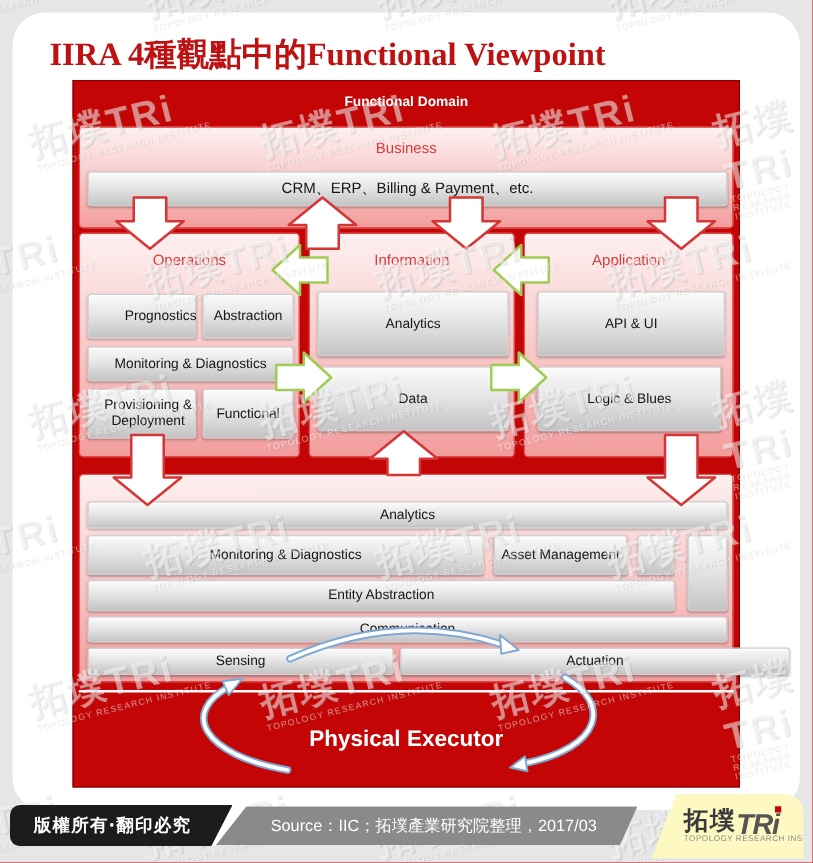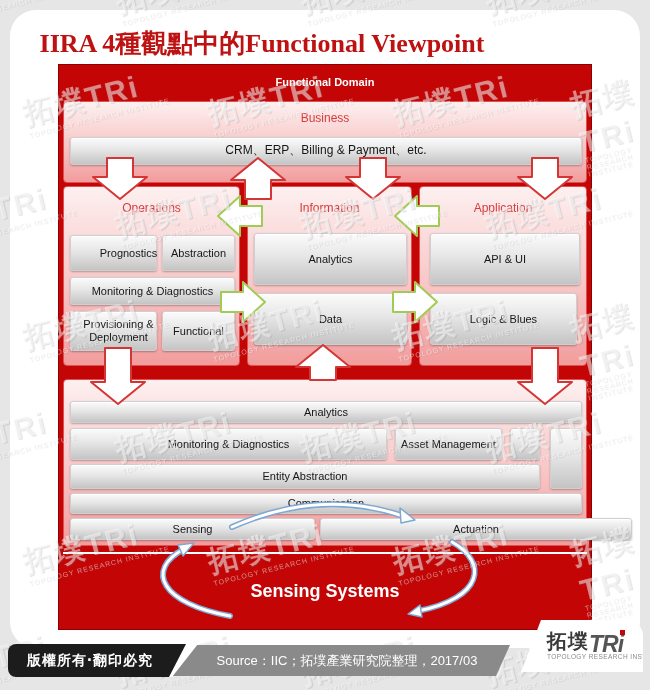--- a/index.html
+++ b/index.html
@@ -88,22 +88,22 @@
   .f-black{
     position:absolute;left:8px;top:644px;width:178px;height:33px;z-index:36;
     background:var(--footer-black,#1c1c1c);
     border-radius:8px 0 0 8px;
     clip-path:polygon(0 0,100% 0,calc(100% - 17px) 100%,0 100%);
     display:flex;align-items:center;justify-content:center;
     color:#ffffff;font-size:14px;font-weight:bold;letter-spacing:1px;
     padding-right:14px;box-sizing:border-box;
   }
   .f-logo-panel{
-    position:absolute;left:505px;top:620px;width:138px;height:52px;z-index:37;
-    background:#ffffff;border-radius:0 16px 0 0;
+    position:absolute;left:505px;top:635px;width:138px;height:52px;z-index:37;
+    background:#fef9c3;border-radius:0 16px 0 0;
     clip-path:polygon(36px 0,100% 0,100% 100%,16px 100%);
   }
   .logo-row{
     position:absolute;left:42px;top:8px;display:flex;align-items:flex-end;
   }
   .logo-cjk{font-size:20px;font-weight:bold;color:#3a3a3a;letter-spacing:1px;}
   .logo-tr{font-size:23px;font-weight:bold;font-style:italic;color:#555555;letter-spacing:-1px;line-height:0.9;}
   .logo-i{position:relative;font-size:23px;font-weight:bold;font-style:italic;color:#555555;line-height:0.9;}
   .logo-i::before{
     content:'';position:absolute;left:2px;top:-4px;width:5px;height:5px;background:var(--red,#cc0000);
@@ -155,21 +155,21 @@
     <div class="gbox" style="left:331px;top:48px;width:107px;height:32px;">Asset Management</div>
     <div class="gbox" style="left:446px;top:48px;width:30px;height:32px;"></div>
     <div class="gbox" style="left:486px;top:48px;width:32px;height:61px;"></div>
     <div class="gbox" style="left:6px;top:84px;width:470px;height:25px;">Entity Abstraction</div>
     <div class="gbox" style="left:6px;top:113px;width:512px;height:21px;">Communication</div>
     <div class="gbox" style="left:6px;top:138px;width:245px;height:22px;">Sensing</div>
     <div class="gbox" style="left:256px;top:138px;width:312px;height:22px;">Actuation</div>
   </div>
 
   <div class="divider"></div>
-  <div class="physical-label">Sensing Systems</div>
+  <div class="physical-label">Physical Executor</div>
 </div>
 
 <svg class="overlay" width="650" height="690" viewBox="0 0 650 690">
 
   <polygon class="red-arrow" points="107,158 133,158 133,177 147,177 120,199 93,177 107,177"></polygon>
   <polygon class="red-arrow" points="245,199 245,180 231,180 258,158 285,180 271,180 271,199"></polygon>
   <polygon class="red-arrow" points="360,158 386,158 386,177 400,177 373,199 346,177 360,177"></polygon>
   <polygon class="red-arrow" points="532,158 558,158 558,177 572,177 545,199 518,177 532,177"></polygon>
 
   <polygon class="red-arrow" points="105,348 131,348 131,382 145,382 118,404 91,382 105,382"></polygon>

